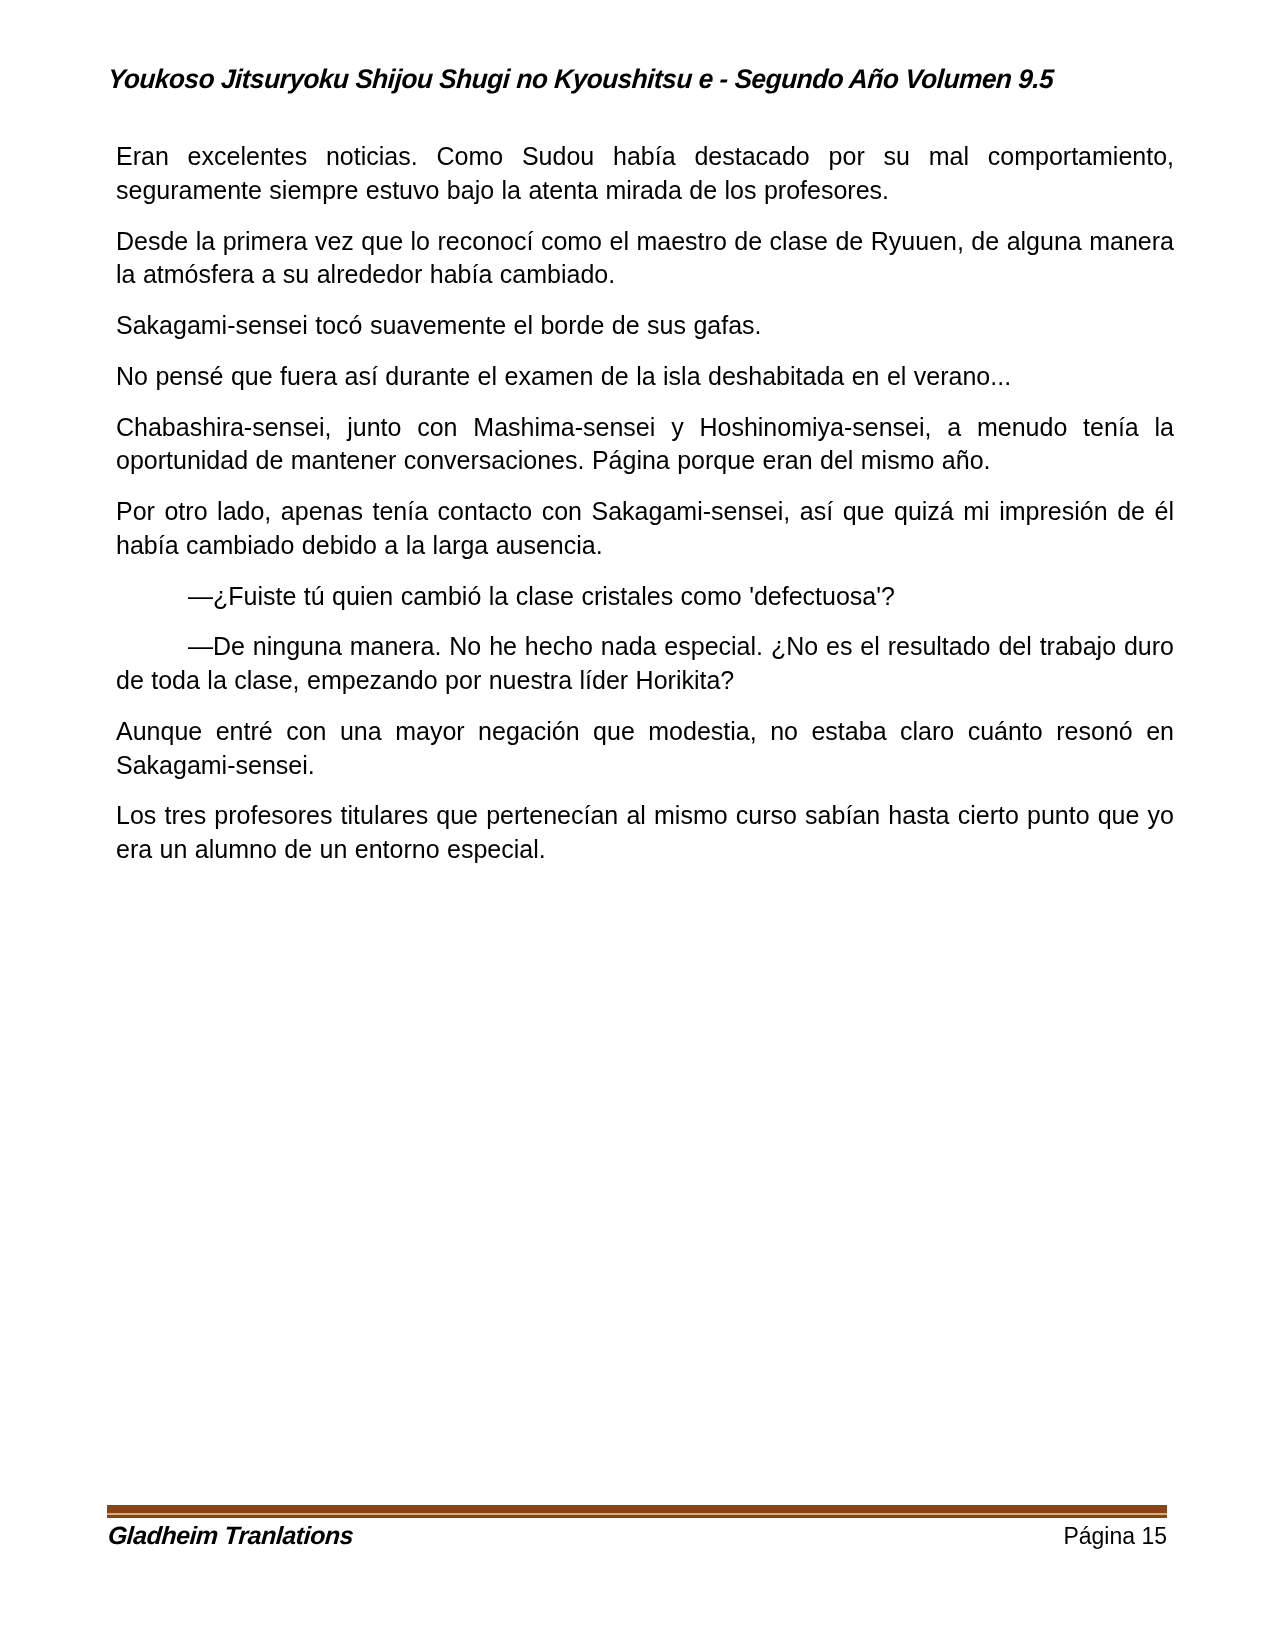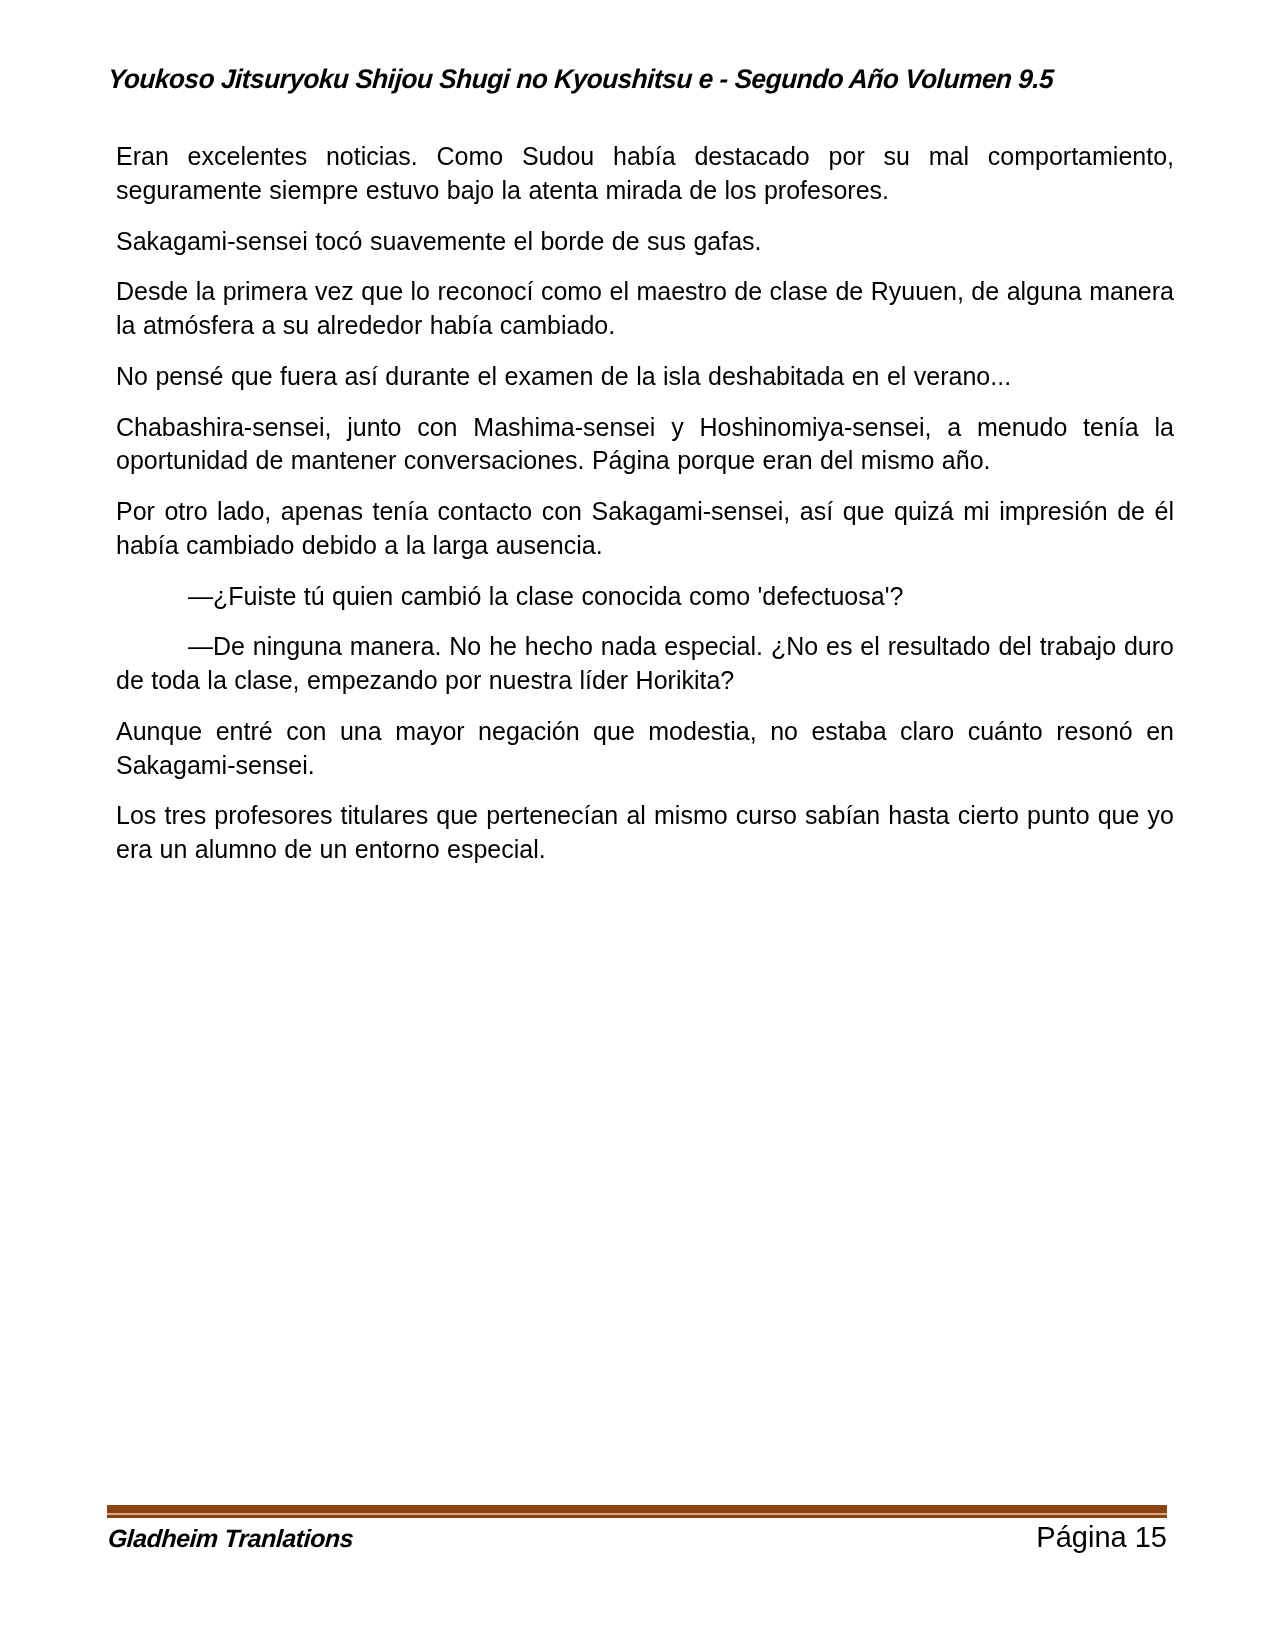--- a/index.html
+++ b/index.html
@@ -77,41 +77,41 @@
   .doc-footer .translator {
     display: inline-block;
     font-size: 25px;
     font-weight: bold;
     font-style: italic;
     letter-spacing: -0.5px;
     transform: skewX(-4deg);
     transform-origin: left bottom;
   }
   .doc-footer .page-num {
-    font-size: 29px;
+    font-size: 23px;
     font-weight: normal;
   }
 </style>
 </head>
 <body>
 
 <div class="page">
 
   <div class="doc-header">
     <span class="title">Youkoso Jitsuryoku Shijou Shugi no Kyoushitsu e - Segundo Año Volumen 9.5</span>
   </div>
 
   <div class="doc-body">
       <p>Eran excelentes noticias. Como Sudou había destacado por su mal comportamiento, seguramente siempre estuvo bajo la atenta mirada de los profesores.</p>
+      <p>Desde la primera vez que lo reconocí como el maestro de clase de Ryuuen, de alguna manera la atmósfera a su alrededor había cambiado.</p>
       <p>Sakagami-sensei tocó suavemente el borde de sus gafas.</p>
-      <p>Desde la primera vez que lo reconocí como el maestro de clase de Ryuuen, de alguna manera la atmósfera a su alrededor había cambiado.</p>
       <p>No pensé que fuera así durante el examen de la isla deshabitada en el verano...</p>
       <p>Chabashira-sensei, junto con Mashima-sensei y Hoshinomiya-sensei, a menudo tenía la oportunidad de mantener conversaciones. Página porque eran del mismo año.</p>
       <p>Por otro lado, apenas tenía contacto con Sakagami-sensei, así que quizá mi impresión de él había cambiado debido a la larga ausencia.</p>
-      <p class="indented">—¿Fuiste tú quien cambió la clase conocida como 'defectuosa'?</p>
+      <p class="indented">—¿Fuiste tú quien cambió la clase cristales como 'defectuosa'?</p>
       <p class="indented">—De ninguna manera. No he hecho nada especial. ¿No es el resultado del trabajo duro de toda la clase, empezando por nuestra líder Horikita?</p>
       <p>Aunque entré con una mayor negación que modestia, no estaba claro cuánto resonó en Sakagami-sensei.</p>
       <p>Los tres profesores titulares que pertenecían al mismo curso sabían hasta cierto punto que yo era un alumno de un entorno especial.</p>
     </div>
 
   <div class="footer-rule"></div>
 
   <div class="doc-footer">
     <span class="translator">Gladheim Tranlations</span>
     <span class="page-num">

